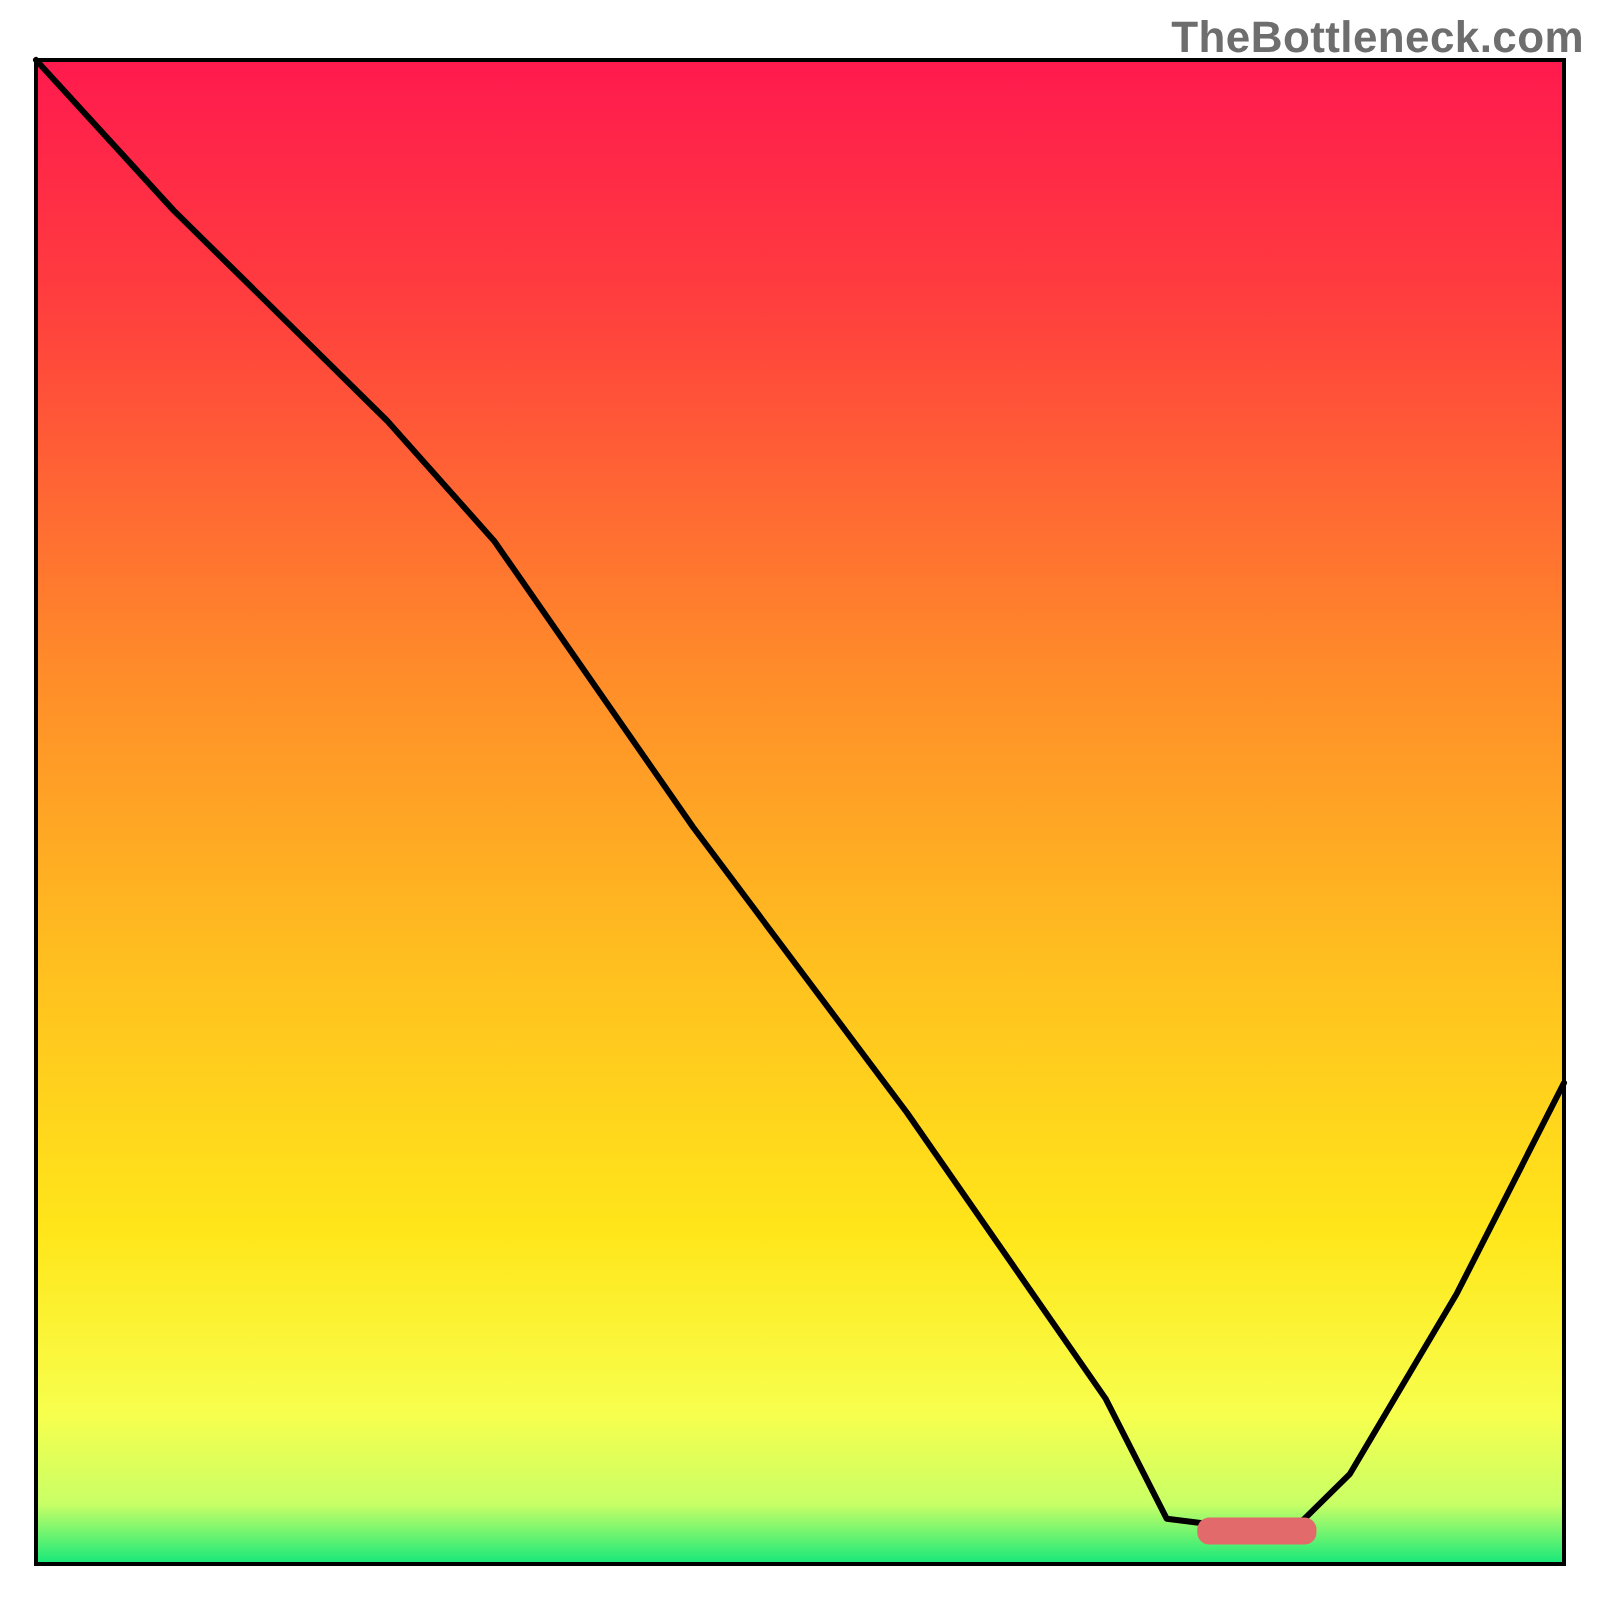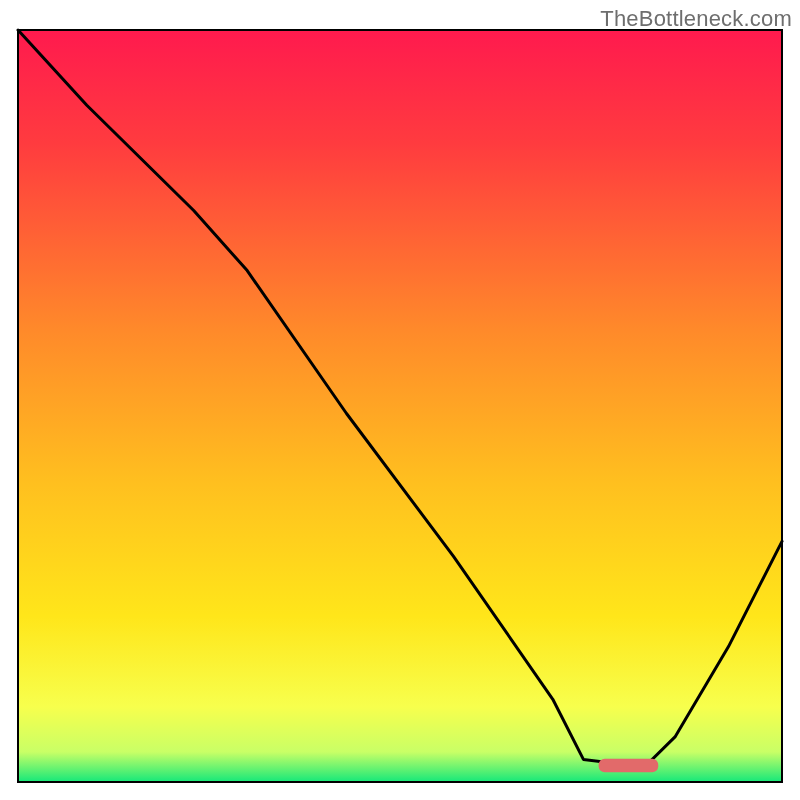--- a/index.html
+++ b/index.html
@@ -13,21 +13,21 @@
   .container {
     position: relative;
     width: 800px;
     height: 800px;
   }
   .watermark {
     position: absolute;
     top: 6px;
     right: 8px;
     font-size: 22px;
-    font-weight: normal;
+    font-weight: bold;
     color: #6e6e6e;
     letter-spacing: 0.2px;
     user-select: none;
   }
   svg.chart {
     position: absolute;
     left: 0;
     top: 0;
   }
 </style>

